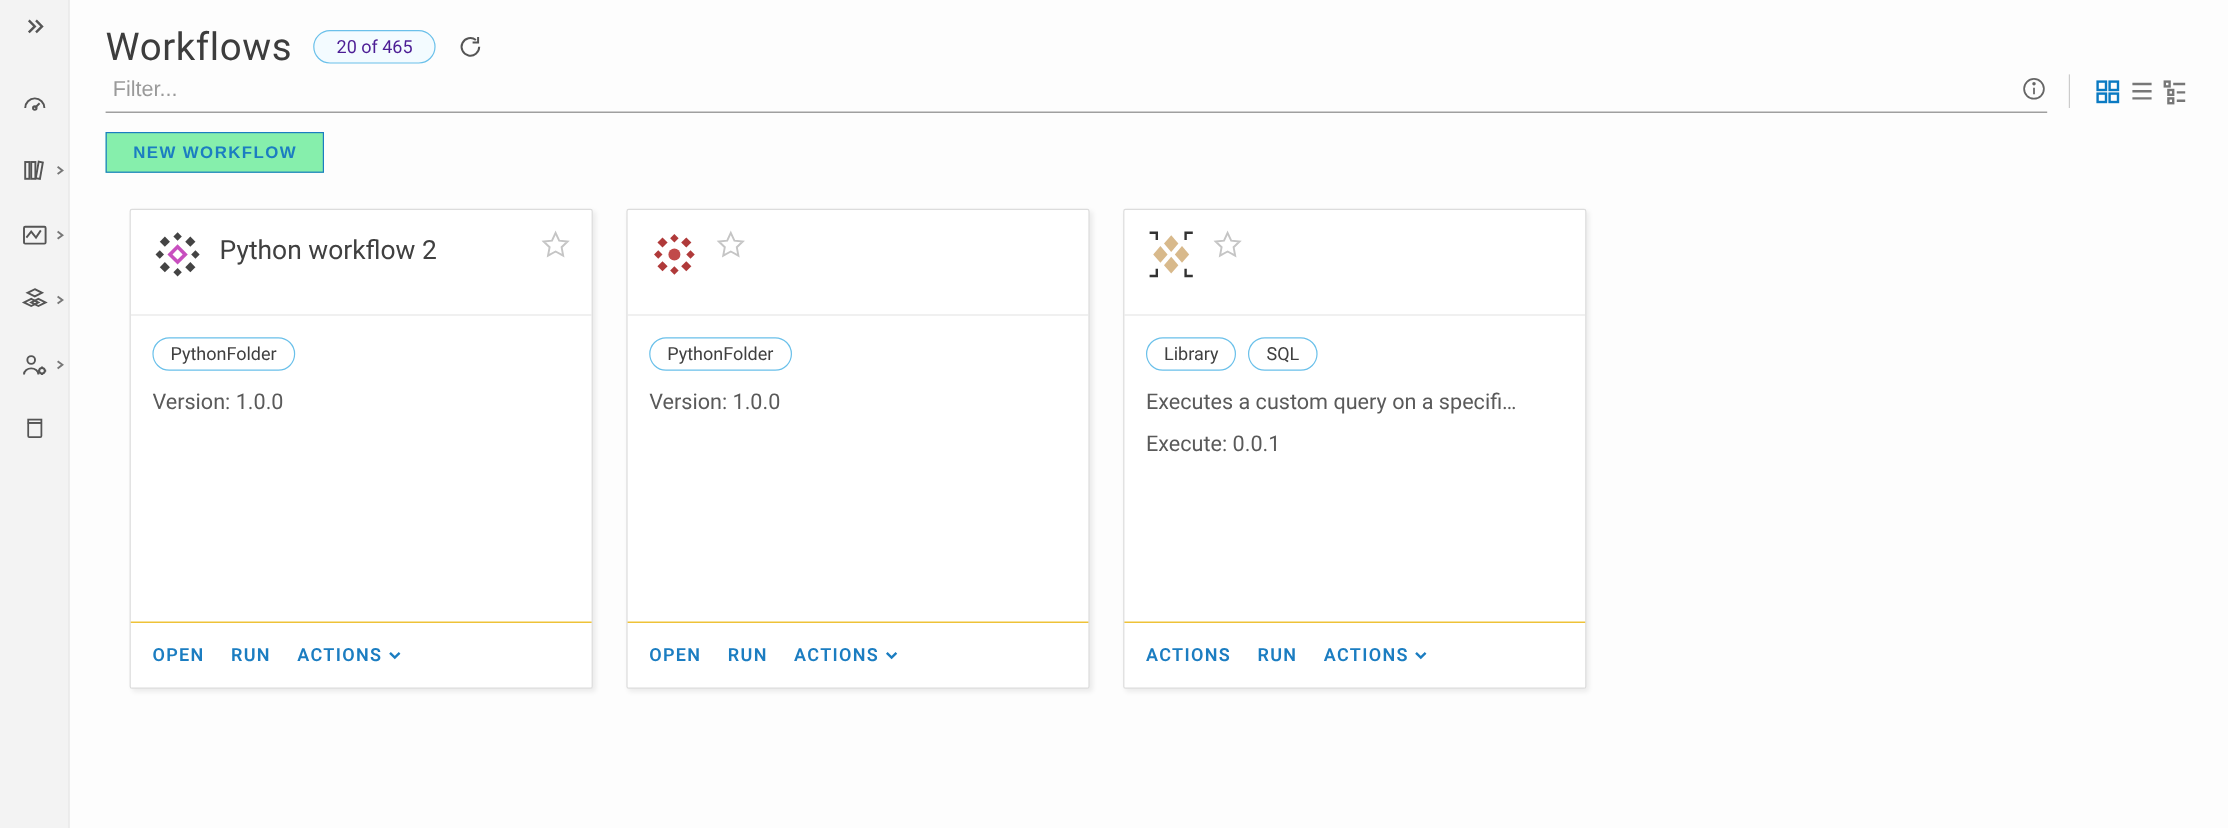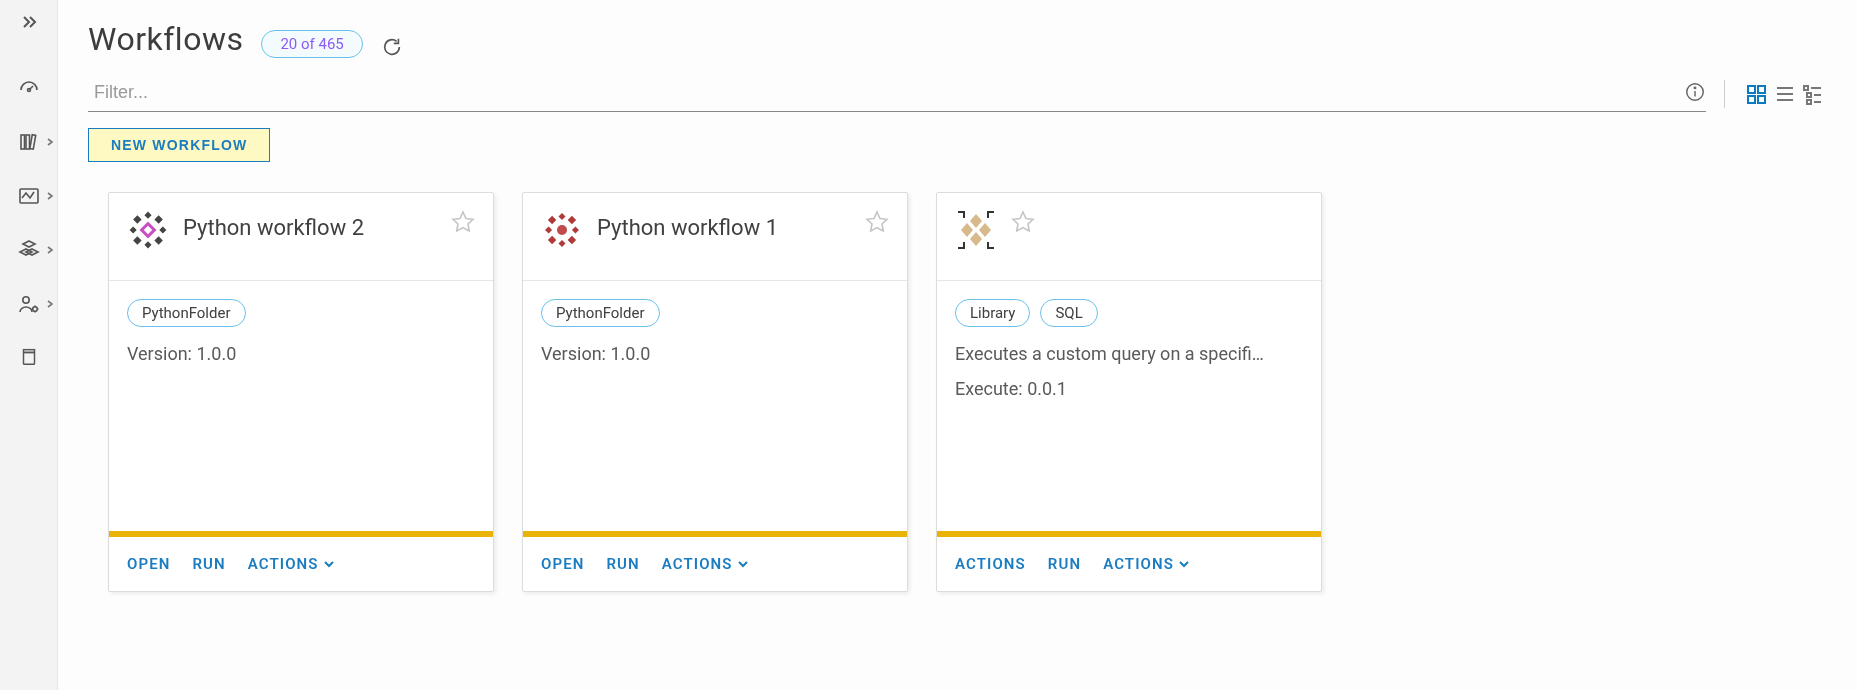--- a/index.html
+++ b/index.html
@@ -42,33 +42,32 @@
 
   
   .main {
     flex: 1;
     padding: 20px 30px 0 30px;
     overflow: hidden;
   }
 
   .header-row {
     display: flex;
-    align-items: flex-end;
+    align-items: center;
     gap: 18px;
-    margin-bottom: 18px;
   }
   .page-title {
     font-size: 32px;
     font-weight: 400;
     color: #3d3d3d;
     letter-spacing: 0.5px;
   }
   .count-pill {
     border: 1px solid #6ac0ea;
-    color: #8b5cf6;
+    color: #4c1d95;
     background: #f3fbff;
     border-radius: 18px;
     padding: 4px 18px;
     font-size: 15px;
   }
   .refresh-btn {
     color: #555;
     cursor: pointer;
     display:flex;
     align-items:center;
@@ -106,21 +105,21 @@
     cursor: pointer;
     color: #707070;
     display:flex;align-items:center;justify-content:center;
     width:28px;
   }
   .view-btn.active { color: #0a7ac2; }
 
   .new-workflow-btn {
     border: 1px solid #1b7dc1;
     color: #1b7dc1;
-    background: #fef9c3;
+    background: #86efac;
     padding: 8px 22px;
     font-size: 14px;
     letter-spacing: 1.2px;
     font-weight: 600;
     cursor: pointer;
     margin-bottom: 30px;
   }
 
   .cards {
     display: flex;
@@ -175,21 +174,21 @@
   }
   .body-text {
     font-size: 18px;
     color: #5a5a5a;
     margin-bottom: 14px;
     white-space: nowrap;
     overflow: hidden;
     text-overflow: ellipsis;
   }
   .card-footer {
-    border-top: 6px solid #eab308;
+    border-top: 1px solid #eab308;
     padding: 18px 18px;
     display: flex;
     gap: 22px;
   }
   .card-action {
     color: #1b7dc1;
     font-size: 15px;
     letter-spacing: 1.1px;
     font-weight: 600;
     cursor: pointer;
@@ -375,21 +374,20 @@
                   <rect x="-3" y="11" width="6" height="6" transform="rotate(45)"></rect>
                   <rect x="-17" y="-3" width="6" height="6" transform="rotate(45)"></rect>
                   <rect x="11" y="-3" width="6" height="6" transform="rotate(45)"></rect>
                   <rect x="-12" y="-12" width="5" height="5" transform="rotate(45)"></rect>
                   <rect x="7" y="-12" width="5" height="5" transform="rotate(45)"></rect>
                   <rect x="-12" y="7" width="5" height="5" transform="rotate(45)"></rect>
                   <rect x="7" y="7" width="5" height="5" transform="rotate(45)"></rect>
                 </g>
               </g>
             </svg></div>
-          <div class="card-title">Python workflow 1</div>
           <div class="star"><svg width="24" height="24" viewBox="0 0 24 24" fill="none" stroke="#c5c5c5" stroke-width="1.6">
               <polygon points="12 3 15 9.5 22 10.3 17 15 18.3 22 12 18.6 5.7 22 7 15 2 10.3 9 9.5 12 3"></polygon>
             </svg></div>
         </div>
         <div class="card-body">
           <div class="tags">
             <div class="tag">PythonFolder</div>
           </div>
           <div class="body-text">Version: 1.0.0</div>
         </div>

